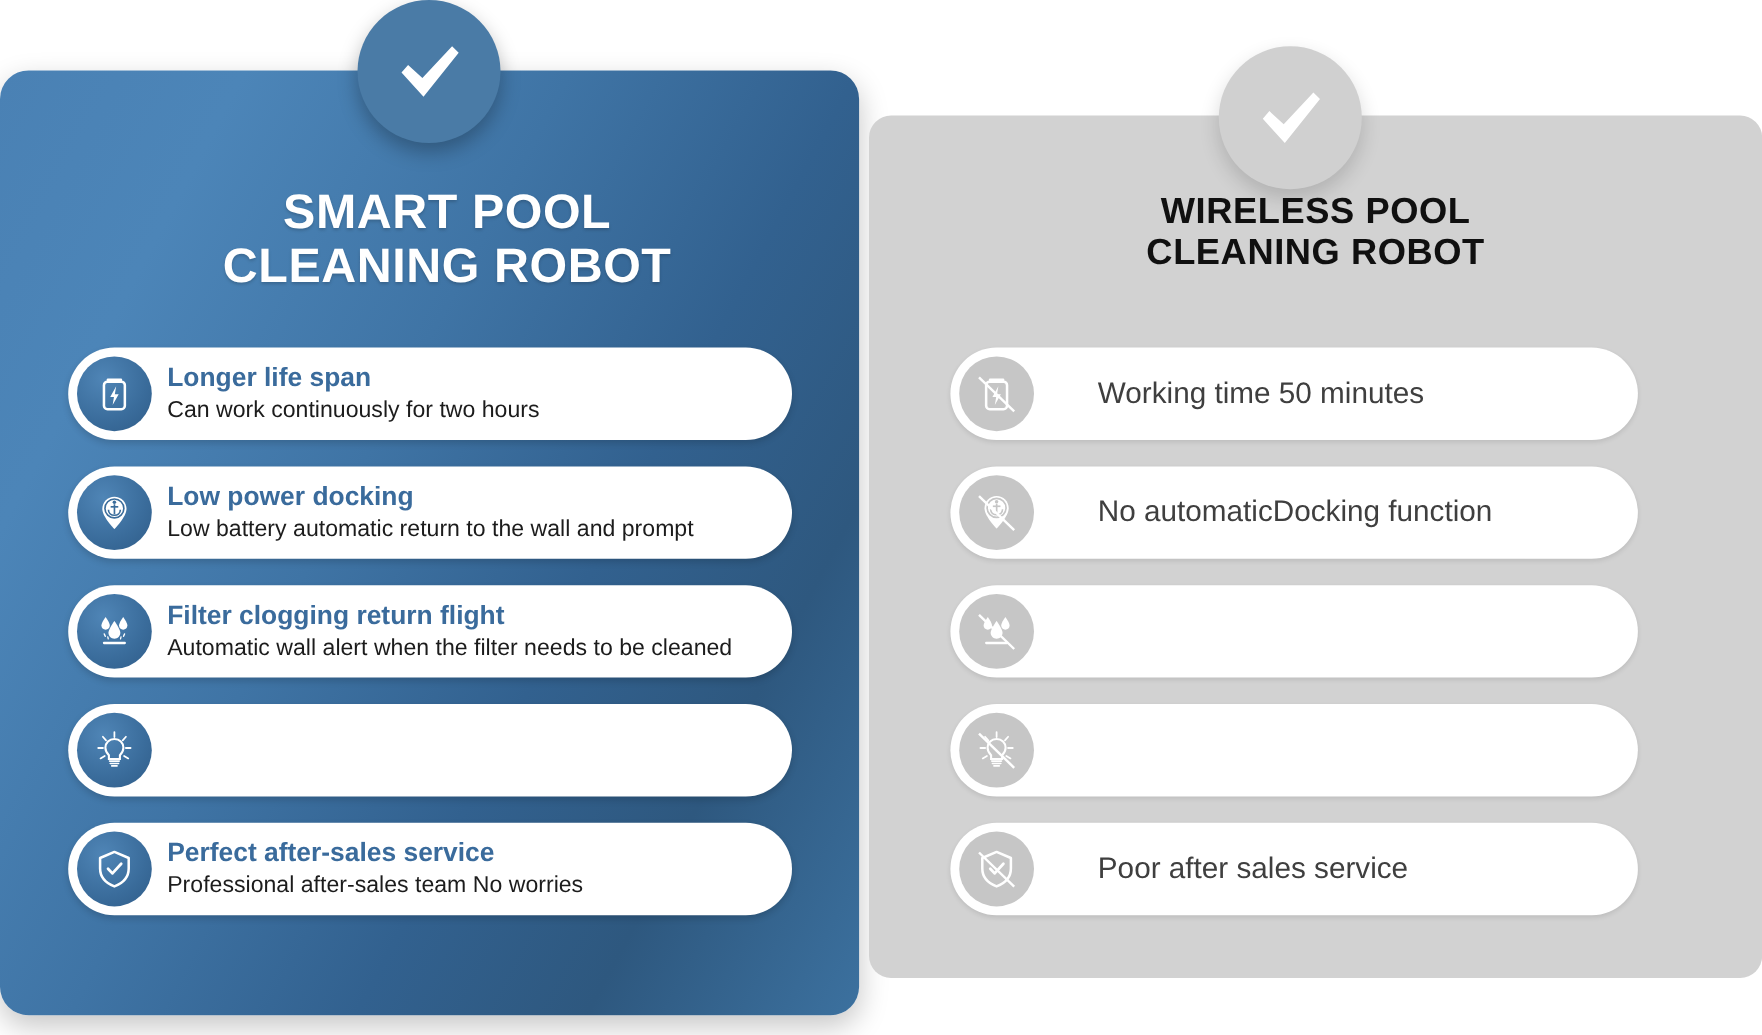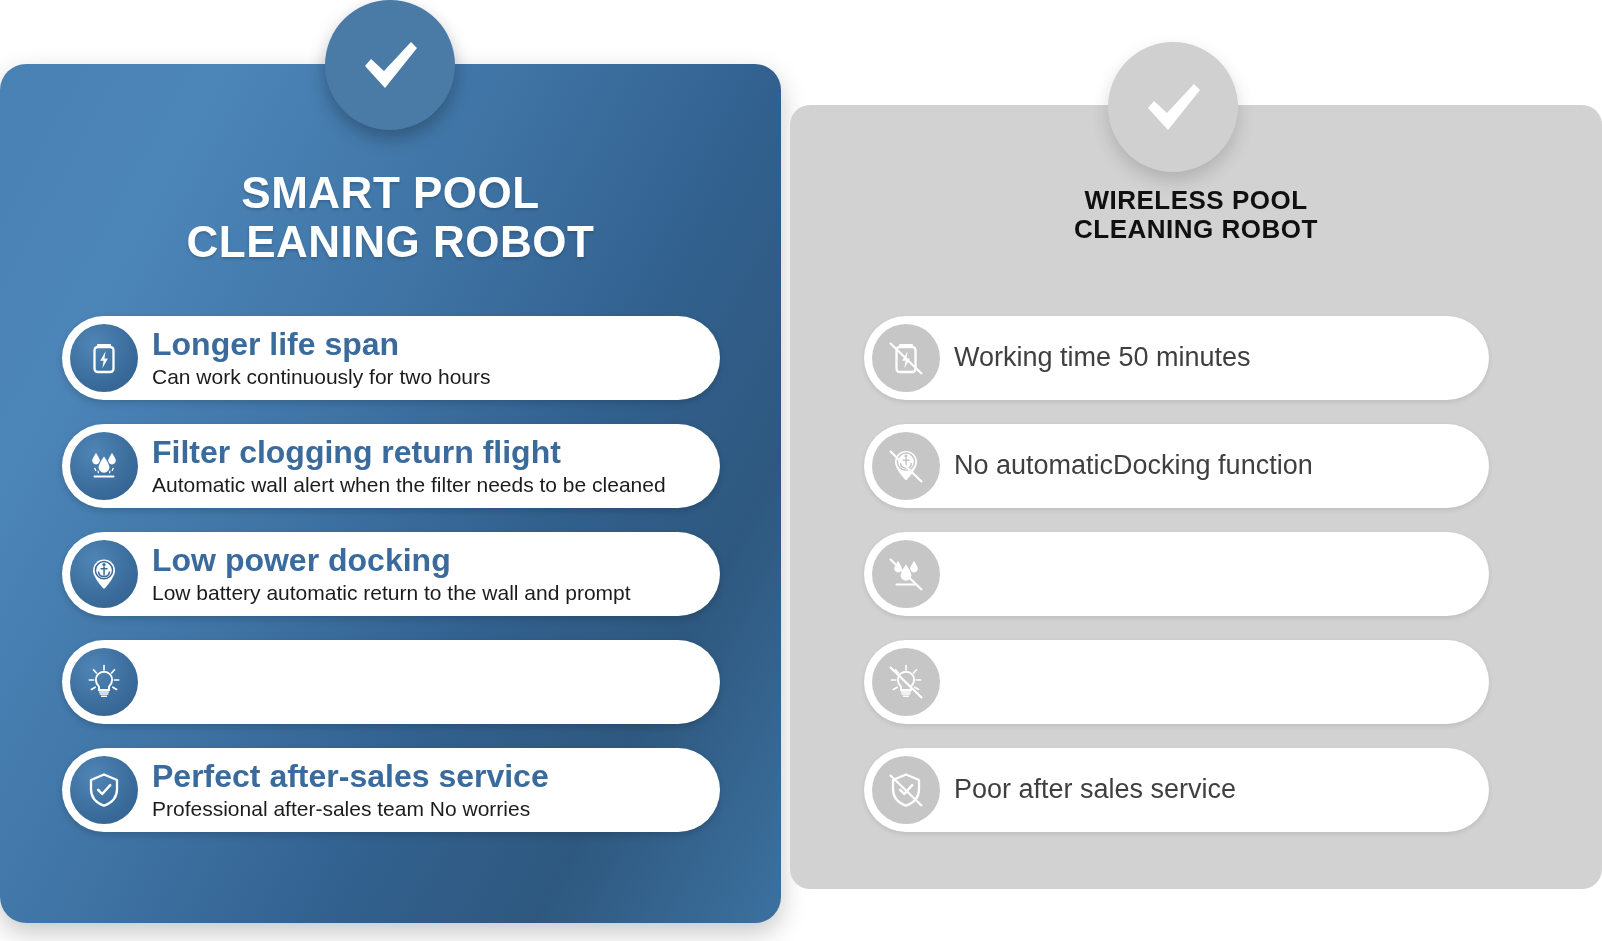--- a/index.html
+++ b/index.html
@@ -81,26 +81,27 @@
     line-height: 1.12;
     letter-spacing: 0.5px;
   }
   .title-pro {
     left: 0px;
     top: 168px;
     width: 781px;
     font-size: 44px;
     color: #ffffff;
     text-shadow: 0 2px 3px rgba(0,0,0,0.18);
+    padding-left: 16px;
   }
   .title-con {
     left: 790px;
-    top: 186px;
+    top: 174px;
     width: 812px;
-    font-size: 26px;
+    font-size: 33px;
     color: #101010;
   }
   .title span { display: block; }
 
   
   .list {
     position: absolute;
   }
   .list-pro { left: 62px; top: 316px; width: 658px; }
   .list-con { left: 864px; top: 316px; width: 625px; }
@@ -108,21 +109,21 @@
   .row {
     position: relative;
     background: #ffffff;
     border-radius: 44px;
     height: 84px;
     margin-bottom: 24px;
     display: flex;
     align-items: center;
   }
   .row-pro { box-shadow: 0 3px 7px rgba(0,0,0,0.16); }
-  .row-con { box-shadow: 0 2px 5px rgba(0,0,0,0.10); }
+  .row-con { box-shadow: 0 2px 5px rgba(0,0,0,0.10); gap: 44px; }
 
   .badge-icon {
     flex: 0 0 auto;
     width: 68px;
     height: 68px;
     border-radius: 50%;
     margin-left: 8px;
     margin-right: 14px;
     display: flex;
     align-items: center;
@@ -130,21 +131,21 @@
   }
   .badge-icon-pro {
     background: radial-gradient(circle at 35% 30%, #4f85b6 0%, #3a6c9b 60%, #2f5c88 100%);
   }
   .badge-icon-con { background: #c6c6c6; }
   .badge-icon svg { display: block; }
 
   .row-text { flex: 1 1 auto; min-width: 0; }
 
   .feat-title {
-    font-size: 32px;
+    font-size: 24px;
     font-weight: bold;
     color: #3a6b9c;
     line-height: 1.1;
     margin-bottom: 2px;
   }
   .feat-desc {
     font-size: 21px;
     color: #1c1c1c;
     line-height: 1.2;
   }
@@ -189,56 +190,56 @@
     <div class="badge-icon badge-icon-pro">
       <svg width="40" height="40" viewBox="0 0 40 40" aria-hidden="true">
         <rect x="13" y="6" width="14" height="4" rx="1" fill="#fff"></rect>
         <rect x="10.5" y="9" width="19" height="25" rx="3.2" fill="none" stroke="#fff" stroke-width="2.3"></rect>
         <path d="M21.6 13.2 L16.2 22.8 L19.6 22.8 L18.4 30.2 L23.9 20.4 L20.4 20.4 Z" fill="#fff"></path>
       </svg>
     </div>
     <div class="row-text">
       <div class="feat-title">Longer life span</div>
       <div class="feat-desc">Can work continuously for two hours</div>
+    </div>
+  </div>
+
+  <div class="row row-pro">
+    <div class="badge-icon badge-icon-pro">
+      <svg width="40" height="40" viewBox="0 0 40 40" aria-hidden="true">
+        <path d="M20 5.5 C13.9 5.5 9 10.4 9 16.5 C9 24 20 35 20 35 C20 35 31 24 31 16.5 C31 10.4 26.1 5.5 20 5.5 Z" fill="#fff"></path>
+        <circle cx="20" cy="16.2" r="8.6" fill="none" stroke="#3a6c9b" stroke-width="1.5"></circle>
+        <circle cx="20" cy="10.6" r="1.6" fill="#3a6c9b"></circle>
+        <rect x="19.3" y="12.4" width="1.5" height="9.1" fill="#3a6c9b"></rect>
+        <rect x="16.6" y="14" width="6.9" height="1.5" fill="#3a6c9b"></rect>
+        <path d="M14.6 17.4 C14.6 20.6 17 22.4 20 22.4 C23 22.4 25.4 20.6 25.4 17.4" fill="none" stroke="#3a6c9b" stroke-width="1.5"></path>
+      </svg>
+    </div>
+    <div class="row-text">
+      <div class="feat-title">Low power docking</div>
+      <div class="feat-desc">Low battery automatic return to the wall and prompt</div>
     </div>
   </div>
 
   <div class="row row-pro">
     <div class="badge-icon badge-icon-pro">
       <svg width="42" height="42" viewBox="0 0 42 42" aria-hidden="true">
         <path d="M13 8 C13 8 9.2 13.2 9.2 15.6 C9.2 17.7 10.9 19.4 13 19.4 C15.1 19.4 16.8 17.7 16.8 15.6 C16.8 13.2 13 8 13 8 Z" fill="#fff"></path>
         <path d="M29 8 C29 8 25.2 13.2 25.2 15.6 C25.2 17.7 26.9 19.4 29 19.4 C31.1 19.4 32.8 17.7 32.8 15.6 C32.8 13.2 29 8 29 8 Z" fill="#fff"></path>
         <path d="M21 11.5 C21 11.5 15.6 18.9 15.6 22.3 C15.6 25.3 18 27.7 21 27.7 C24 27.7 26.4 25.3 26.4 22.3 C26.4 18.9 21 11.5 21 11.5 Z" fill="#fff"></path>
         <rect x="10.5" y="30.5" width="21" height="2.1" rx="1" fill="#fff"></rect>
         <rect x="11.6" y="22.6" width="1.3" height="3.6" rx="0.6" fill="#fff" transform="rotate(-22 12.2 24.4)"></rect>
         <rect x="29.1" y="22.6" width="1.3" height="3.6" rx="0.6" fill="#fff" transform="rotate(22 29.8 24.4)"></rect>
         <rect x="14.6" y="25.4" width="1.2" height="3" rx="0.6" fill="#fff" transform="rotate(-14 15.2 26.9)"></rect>
         <rect x="26.2" y="25.4" width="1.2" height="3" rx="0.6" fill="#fff" transform="rotate(14 26.8 26.9)"></rect>
       </svg>
     </div>
     <div class="row-text">
       <div class="feat-title">Filter clogging return flight</div>
       <div class="feat-desc">Automatic wall alert when the filter needs to be cleaned</div>
-    </div>
-  </div>
-
-  <div class="row row-pro">
-    <div class="badge-icon badge-icon-pro">
-      <svg width="40" height="40" viewBox="0 0 40 40" aria-hidden="true">
-        <path d="M20 5.5 C13.9 5.5 9 10.4 9 16.5 C9 24 20 35 20 35 C20 35 31 24 31 16.5 C31 10.4 26.1 5.5 20 5.5 Z" fill="#fff"></path>
-        <circle cx="20" cy="16.2" r="8.6" fill="none" stroke="#3a6c9b" stroke-width="1.5"></circle>
-        <circle cx="20" cy="10.6" r="1.6" fill="#3a6c9b"></circle>
-        <rect x="19.3" y="12.4" width="1.5" height="9.1" fill="#3a6c9b"></rect>
-        <rect x="16.6" y="14" width="6.9" height="1.5" fill="#3a6c9b"></rect>
-        <path d="M14.6 17.4 C14.6 20.6 17 22.4 20 22.4 C23 22.4 25.4 20.6 25.4 17.4" fill="none" stroke="#3a6c9b" stroke-width="1.5"></path>
-      </svg>
-    </div>
-    <div class="row-text">
-      <div class="feat-title">Low power docking</div>
-      <div class="feat-desc">Low battery automatic return to the wall and prompt</div>
     </div>
   </div>
 
   <div class="row row-pro">
     <div class="badge-icon badge-icon-pro">
       <svg width="42" height="42" viewBox="0 0 42 42" aria-hidden="true">
         <g stroke="#fff" stroke-width="1.6" stroke-linecap="round">
           <line x1="21" y1="4.5" x2="21" y2="9"></line>
           <line x1="10.5" y1="8.8" x2="13.4" y2="12"></line>
           <line x1="31.5" y1="8.8" x2="28.6" y2="12"></line>

